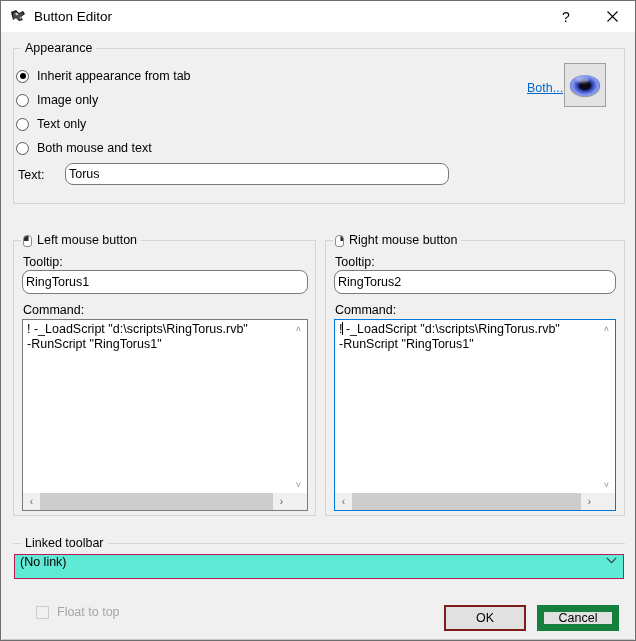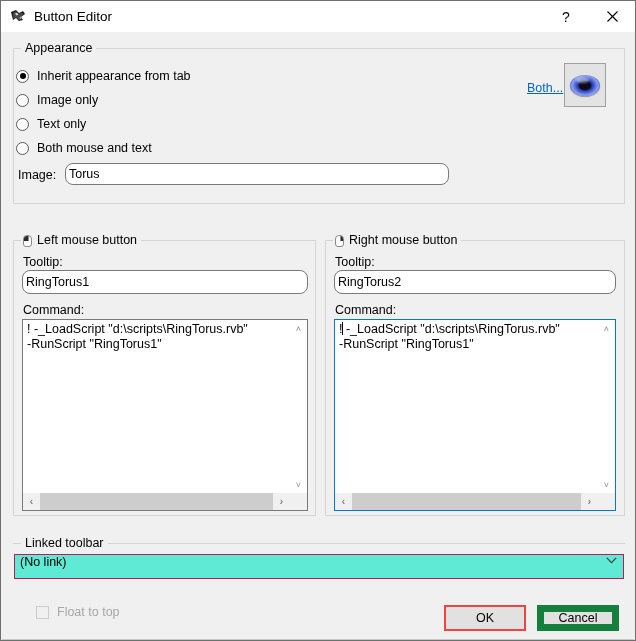--- a/index.html
+++ b/index.html
@@ -336,21 +336,21 @@
     font-family: "Liberation Sans", sans-serif;
     font-size: 12.5px;
     color: #000;
     display: flex;
     align-items: center;
     justify-content: center;
     cursor: default;
     padding: 0;
   }
   .pbtn.default {
-    border: 2px solid #ef4444;
+    border: 2px solid #7f1d1d;
   }
 
   .hr-bottom {
     position: absolute;
     left: 1px; right: 1px; bottom: 0;
     height: 1px;
     background: #c8c8c8;
   }
 </style>
 </head>
@@ -393,21 +393,21 @@
   </div>
   <div class="radio-row" style="left:15px; top:116px;">
     <span class="radio-mark"></span>
     <span class="radio-label">Text only</span>
   </div>
   <div class="radio-row" style="left:15px; top:140px;">
     <span class="radio-mark"></span>
     <span class="radio-label">Both mouse and text</span>
   </div>
 
-  <div class="lbl" style="left:17px; top:167px;">Image:</div>
+  <div class="lbl" style="left:17px; top:167px;">Text:</div>
   <input class="tinput" style="left: 64px; top: 162px; width: 384px; height: 22px;" value="Torus">
 
   <div class="editlink" style="left:526px; top:80px;">Both...</div>
 
   <div class="preview" style="left:563px; top:62px; width:42px; height:44px;">
     <div class="torus"></div>
   </div>
 
   <div class="group" style="left:12px; top:232px; width:303px; height:283px;">
     <div class="gframe"></div>

